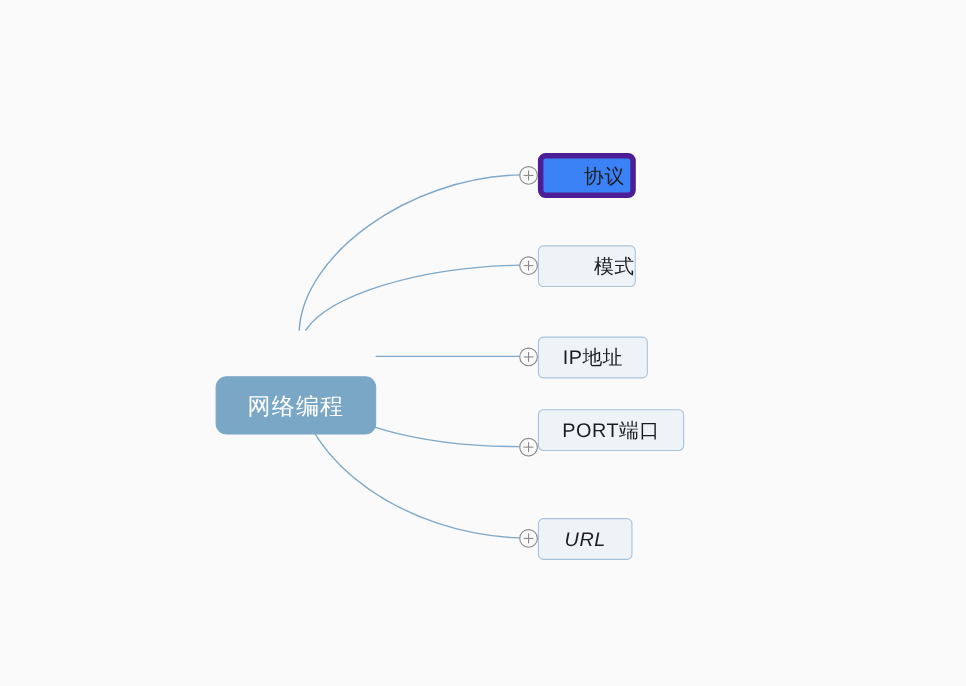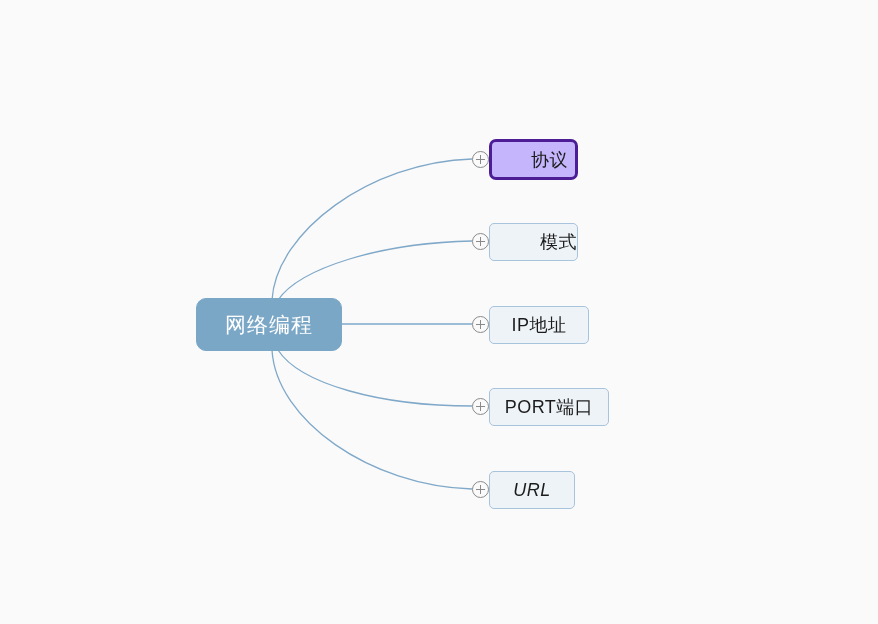--- a/index.html
+++ b/index.html
@@ -37,33 +37,34 @@
     white-space: nowrap;
     user-select: none;
   }
   .node-root {
     background: #7ba7c7;
     color: #ffffff;
     border-radius: 10px;
     font-size: 21px;
     letter-spacing: 1px;
     border: 1px solid #7ba7c7;
+    margin-top: 44px;
   }
   .node-child {
     background: #eef3f8;
     color: #1c1c1c;
     border: 1px solid #a8c4dd;
     border-radius: 5px;
     font-size: 18px;
     letter-spacing: 0.5px;
   }
   .node-child.selected {
-    border: 3px solid #4c1d95;
+    border: 5px solid #4c1d95;
     border-radius: 7px;
-    background: #c4b5fd;
+    background: #3b82f6;
     padding-left: 32px;
   }
   .expander {
     position: absolute;
     width: 17px;
     height: 17px;
     box-sizing: border-box;
     border: 1px solid #8a8a8a;
     border-radius: 50%;
     background: #fafafa;
@@ -113,21 +114,21 @@
       </div>
       <div class="expander" style="left: 472px; top: 151px;"></div>
       <div class="node node-child" style="left: 489px; top: 223px; width: 89px; height: 38px; justify-content: flex-end;">
         <span>模式</span>
       </div>
       <div class="expander" style="left: 472px; top: 233px;"></div>
       <div class="node node-child" style="left: 489px; top: 306px; width: 100px; height: 38px; text-align: right;">
         <span>IP地址</span>
       </div>
       <div class="expander" style="left: 472px; top: 316px;"></div>
-      <div class="node node-child" style="left: 489px; top: 388px; width: 120px; height: 38px;">
+      <div class="node node-child" style="left: 489px; top: 372px; width: 133px; height: 38px;">
         <span>PORT端口</span>
       </div>
       <div class="expander" style="left: 472px; top: 398px;"></div>
       <div class="node node-child" style="left: 489px; top: 471px; width: 86px; height: 38px; font-style: italic;">
         <span>URL</span>
       </div>
       <div class="expander" style="left: 472px; top: 481px;"></div>
     </div>
 
 </div>

